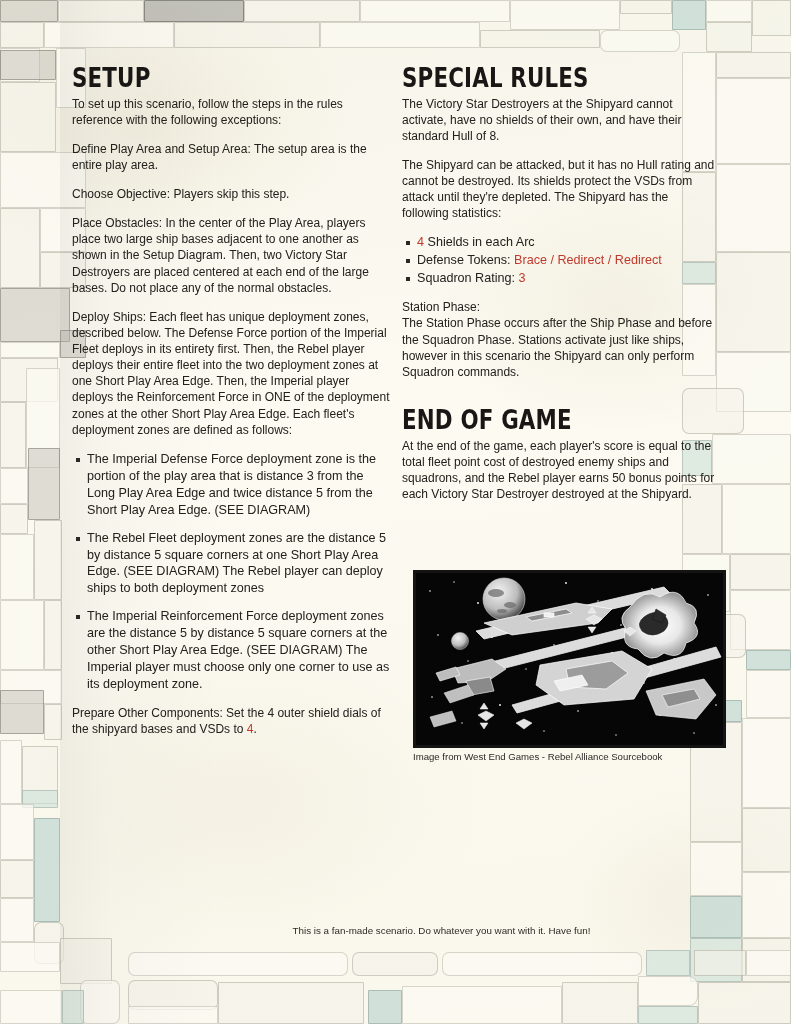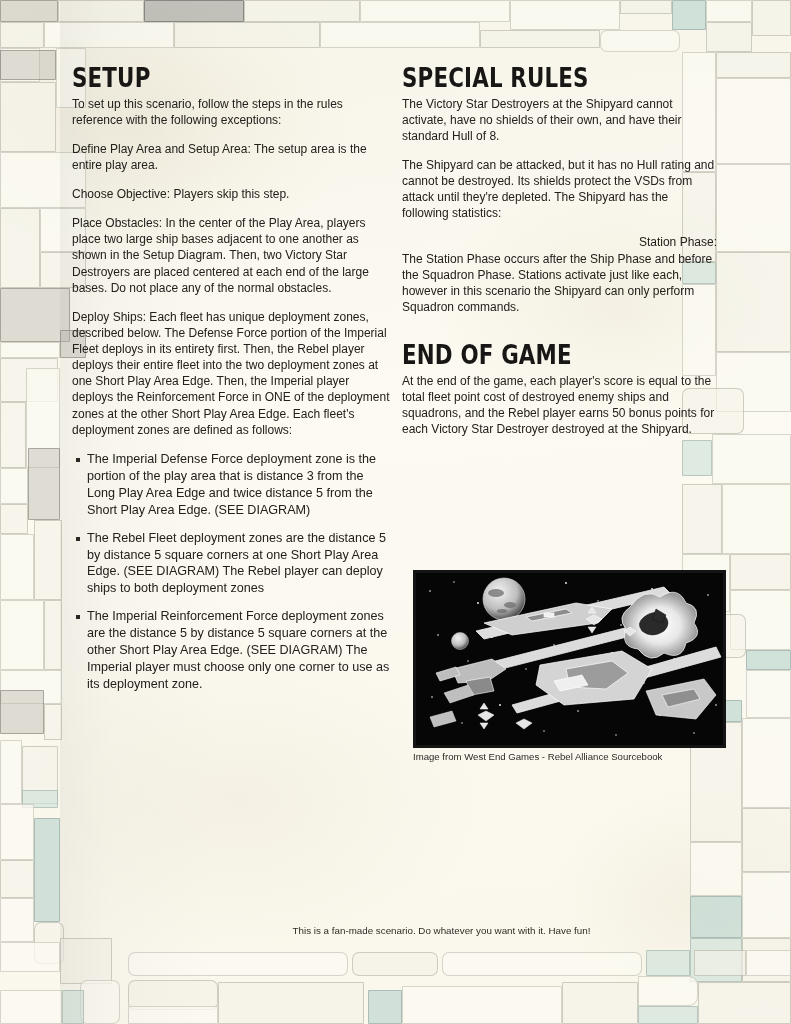--- a/index.html
+++ b/index.html
@@ -275,30 +275,36 @@
       <p class="body">Choose Objective: Players skip this step.</p>
       <p class="body">Place Obstacles: In the center of the Play Area, players place two large ship bases adjacent to one another as shown in the Setup Diagram. Then, two Victory Star Destroyers are placed centered at each end of the large bases. Do not place any of the normal obstacles.</p>
       <p class="body">Deploy Ships: Each fleet has unique deployment zones, described below. The Defense Force portion of the Imperial Fleet deploys in its entirety first. Then, the Rebel player deploys their entire fleet into the two deployment zones at one Short Play Area Edge. Then, the Imperial player deploys the Reinforcement Force in ONE of the deployment zones at the other Short Play Area Edge. Each fleet's deployment zones are defined as follows:</p>
 
       <ul class="bl">
         <li>The Imperial Defense Force deployment zone is the portion of the play area that is distance 3 from the Long Play Area Edge and twice distance 5 from the Short Play Area Edge. (SEE DIAGRAM)</li>
         <li>The Rebel Fleet deployment zones are the distance 5 by distance 5 square corners at one Short Play Area Edge. (SEE DIAGRAM) The Rebel player can deploy ships to both deployment zones</li>
         <li>The Imperial Reinforcement Force deployment zones are the distance 5 by distance 5 square corners at the other Short Play Area Edge. (SEE DIAGRAM) The Imperial player must choose only one corner to use as its deployment zone.</li>
       </ul>
 
+      <p class="body"><span>Prepare Other Components: Set the 4 outer shield dials of the shipyard bases and VSDs to </span><span class="hl">4</span><span>.</span></p>
     </div>
 
     <div class="col col-right">
       <h1 class="sect">SPECIAL RULES</h1>
       <p class="body">The Victory Star Destroyers at the Shipyard cannot activate, have no shields of their own, and have their standard Hull of 8.</p>
       <p class="body">The Shipyard can be attacked, but it has no Hull rating and cannot be destroyed. Its shields protect the VSDs from attack until they're depleted. The Shipyard has the following statistics:</p>
 
-
-      <p class="body" style="margin-bottom:0;text-align:right;">Station Phase:</p>
-      <p class="body">The Station Phase occurs after the Ship Phase and before the Squadron Phase. Stations activate just like each, however in this scenario the Shipyard can only perform Squadron commands.</p>
+      <ul class="bl tight">
+        <li><span class="hl">4</span><span> Shields in each Arc</span></li>
+        <li><span>Defense Tokens: </span><span class="hl">Brace / Redirect / Redirect</span></li>
+        <li><span>Squadron Rating: </span><span class="hl">3</span></li>
+      </ul>
+
+      <p class="body" style="margin-bottom:0;">Station Phase:</p>
+      <p class="body">The Station Phase occurs after the Ship Phase and before the Squadron Phase. Stations activate just like ships, however in this scenario the Shipyard can only perform Squadron commands.</p>
 
       <h1 class="sect spaced">END OF GAME</h1>
       <p class="body">At the end of the game, each player's score is equal to the total fleet point cost of destroyed enemy ships and squadrons, and the Rebel player earns 50 bonus points for each Victory Star Destroyer destroyed at the Shipyard.</p>
     </div>
 
     <div class="figure">
       <div class="frame">
         <svg width="307" height="172" viewBox="0 0 307 172">
           <defs>
             <radialGradient id="planetG" cx="38%" cy="32%" r="70%">

